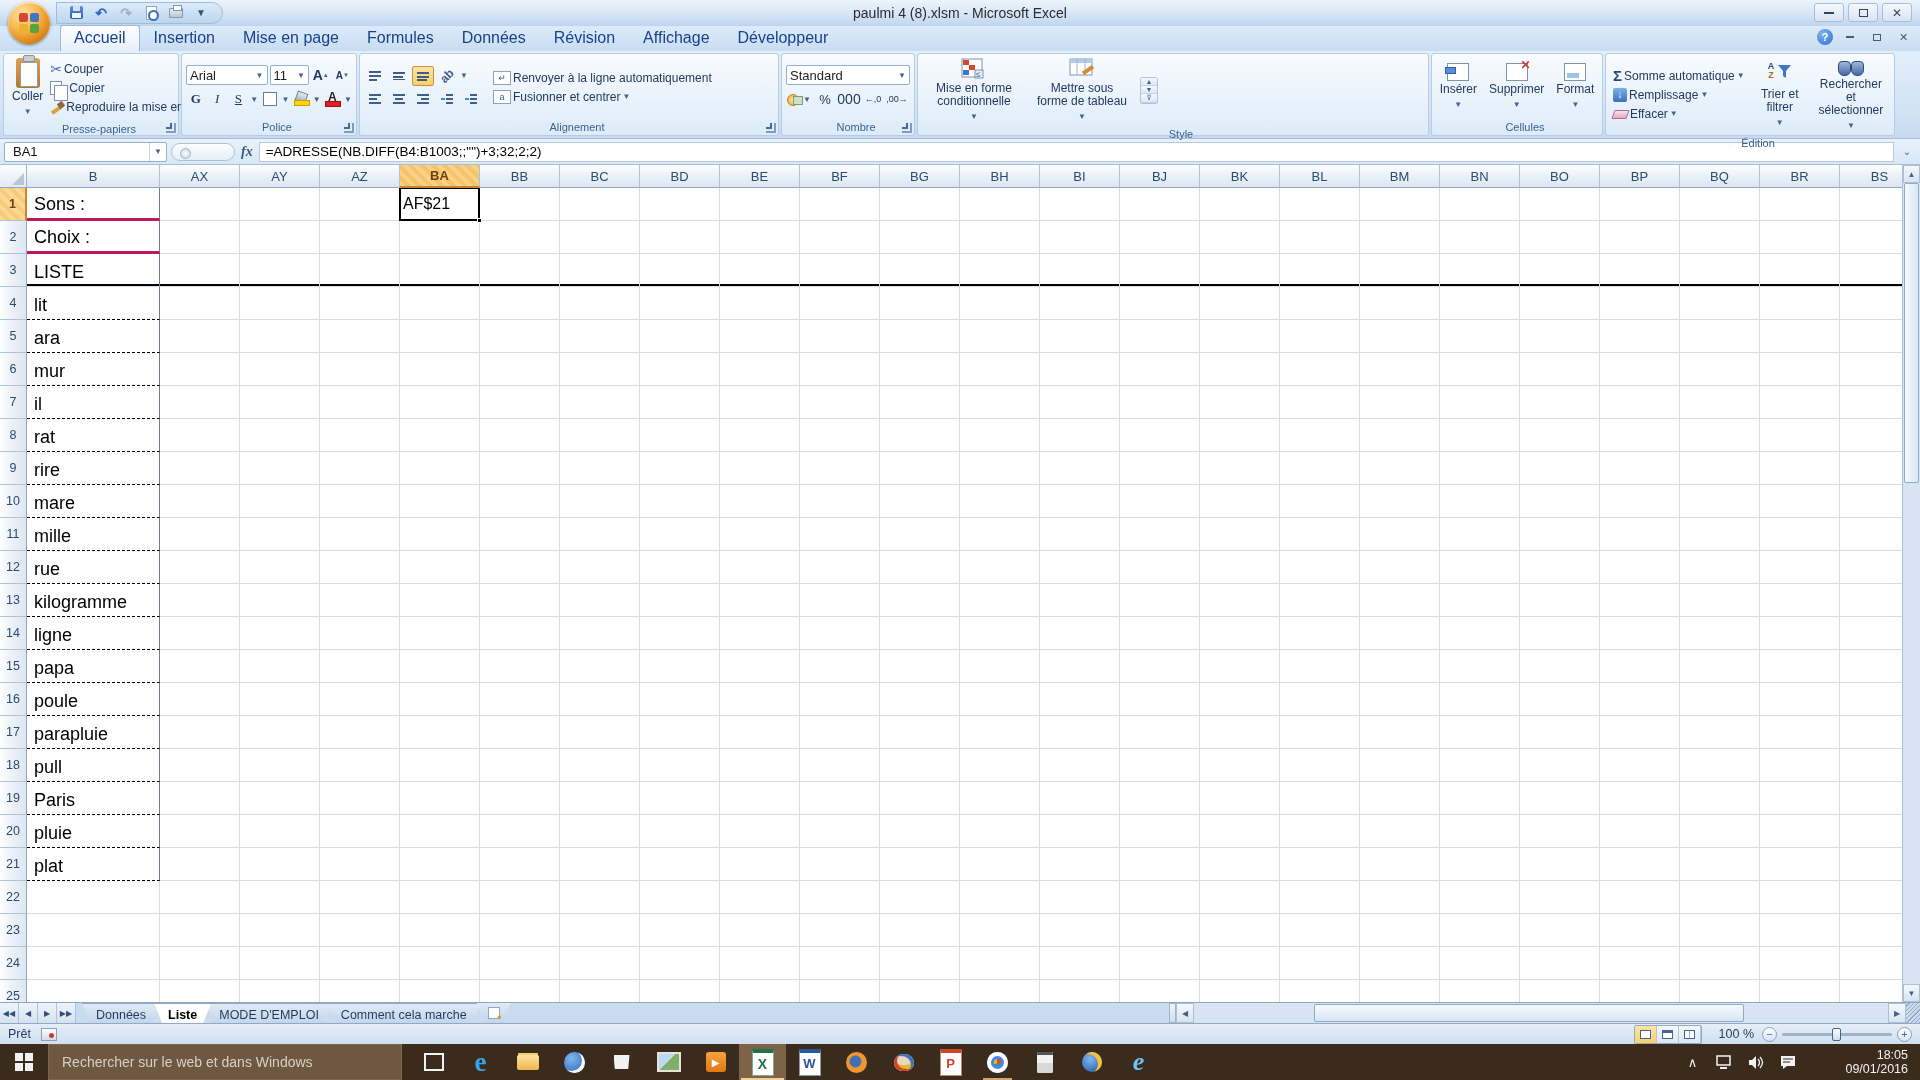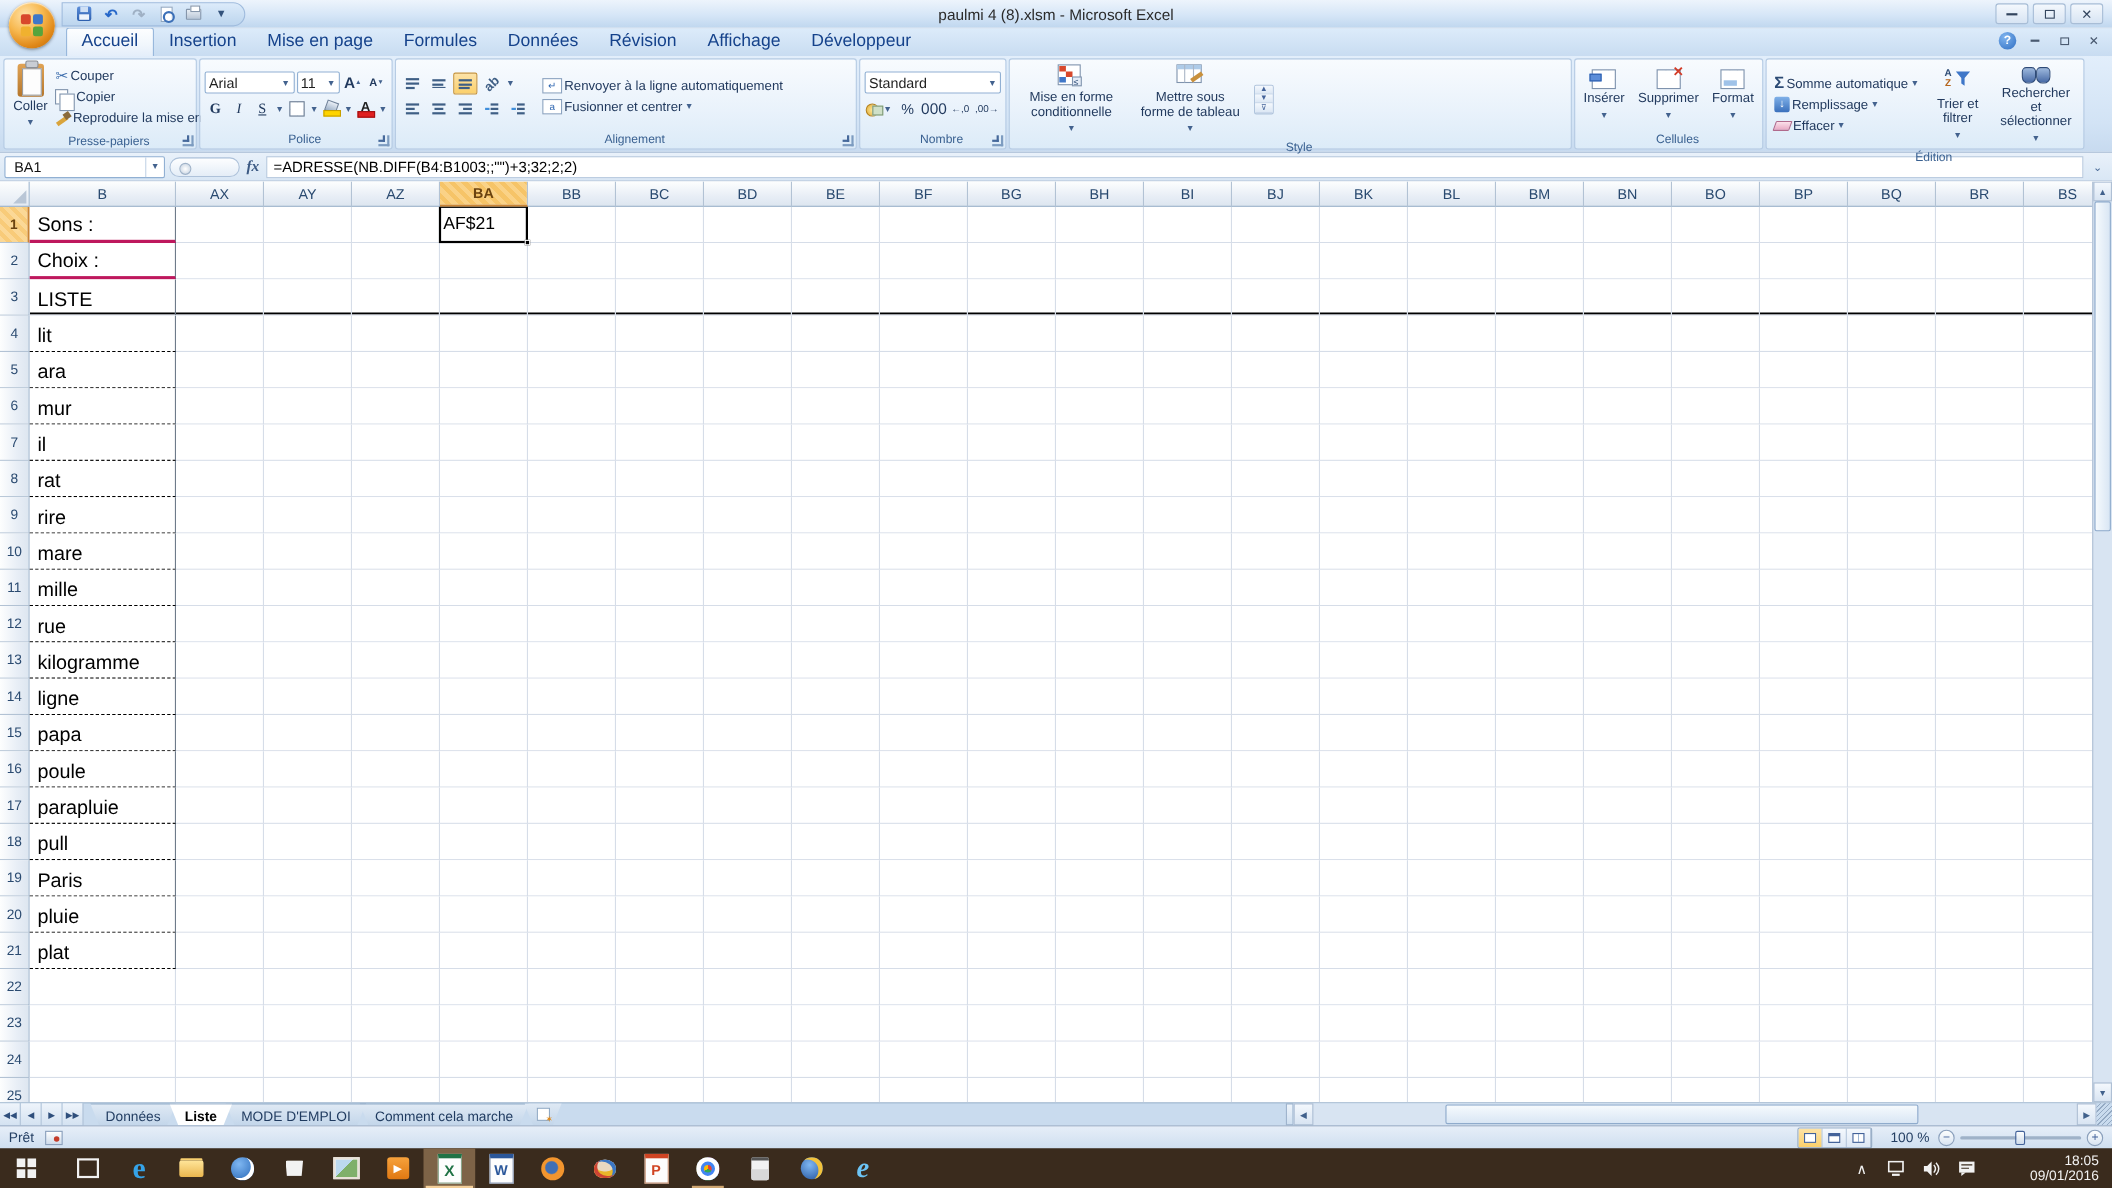--- a/index.html
+++ b/index.html
@@ -117,21 +117,21 @@
   .ic-sortfilter { position:relative; width:24px; height:24px; font-size:9px; font-weight:bold; }
   .ic-sortfilter .az { position:absolute; left:0; top:0; color:#2b4a74; line-height:9px; }
   .ic-sortfilter .z { color:#b5651d; }
   .ic-sortfilter svg { position:absolute; right:0; top:2px; }
   .ic-binoc { width:26px; height:18px; position:relative; }
   .ic-binoc::before, .ic-binoc::after { content:""; position:absolute; top:3px; width:11px; height:13px; border-radius:4px 4px 6px 6px; background:linear-gradient(#9db8dd,#4769a5); border:1px solid #2e4a77; }
   .ic-binoc::before { left:0; } .ic-binoc::after { right:0; }
 
   
   .fbar { height:26px; background:linear-gradient(#e9f1fa,#d9e7f5); border-bottom:1px solid #a9bdd6; display:flex; align-items:center; padding:2px 4px; gap:4px; }
-  .namebox { width:146px; height:20px; background:#fff; border:1px solid #91b0d3; border-radius:2px; display:flex; align-items:center; font-size:13px; padding-left:8px; color:#111; }
+  .namebox { width:163px; height:20px; background:#fff; border:1px solid #91b0d3; border-radius:2px; display:flex; align-items:center; font-size:13px; padding-left:8px; color:#111; }
   .namebox .arrow { margin-left:auto; border-left:1px solid #c4d4e6; height:100%; display:flex; align-items:center; padding:0 4px; }
   .fx-capsule { width:64px; height:18px; border:1px solid #aec2da; border-radius:9px; background:linear-gradient(#fdfeff,#e4edf7); position:relative; }
   .fx-capsule::before { content:""; position:absolute; left:8px; top:4px; width:9px; height:9px; border-radius:50%; background:radial-gradient(#fff,#c2cfde); border:1px solid #9fb2c8; }
   .fxlab { font-family:"Liberation Serif", serif; font-style:italic; font-weight:bold; font-size:14px; color:#3c5a84; padding:0 2px; }
   .fvalue { flex:1; height:20px; background:#fff; border:1px solid #b5c8de; display:flex; align-items:center; font-size:13.5px; padding-left:6px; color:#000; }
   .fchev { width:18px; text-align:center; color:#4a6a96; font-size:10px; }
 
   
   .gridarea { flex:1; position:relative; background:#fff; overflow:hidden; }
   .colheads { display:flex; height:23px; }
@@ -1315,20 +1315,23 @@
 
 <div class="taskbar">
   <div class="startbtn">
     <svg width="18" height="18">
         <rect x="0" y="0" width="8" height="8" fill="#f2f2f2"></rect>
         <rect x="10" y="0" width="8" height="8" fill="#f2f2f2"></rect>
         <rect x="0" y="10" width="8" height="8" fill="#f2f2f2"></rect>
         <rect x="10" y="10" width="8" height="8" fill="#f2f2f2"></rect>
       </svg>
   </div>
+  <div class="searchbox">
+    <span>Rechercher sur le web et dans Windows</span>
+  </div>
   <div class="apps">
       <div class="app">
         <span class="ticon task-view-icon"></span>
       </div>
       <div class="app">
         <span class="ticon edge-icon">e</span>
       </div>
       <div class="app">
         <span class="ticon explorer-icon"></span>
       </div>

